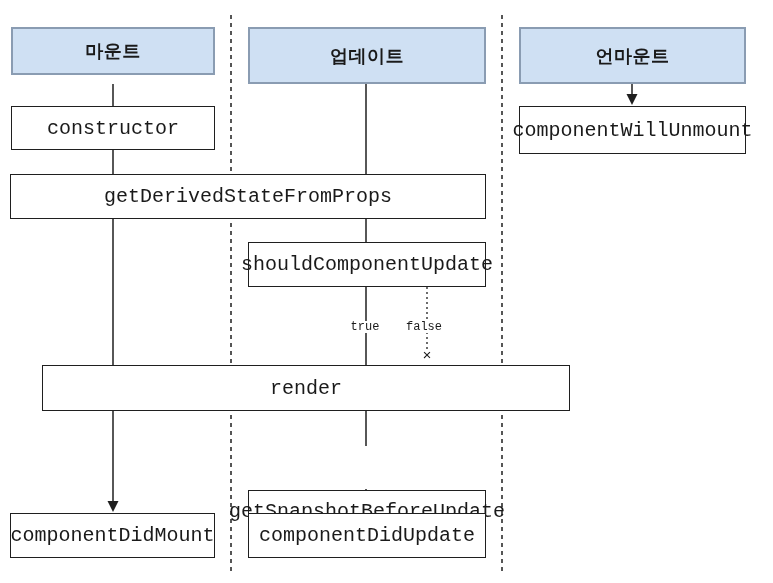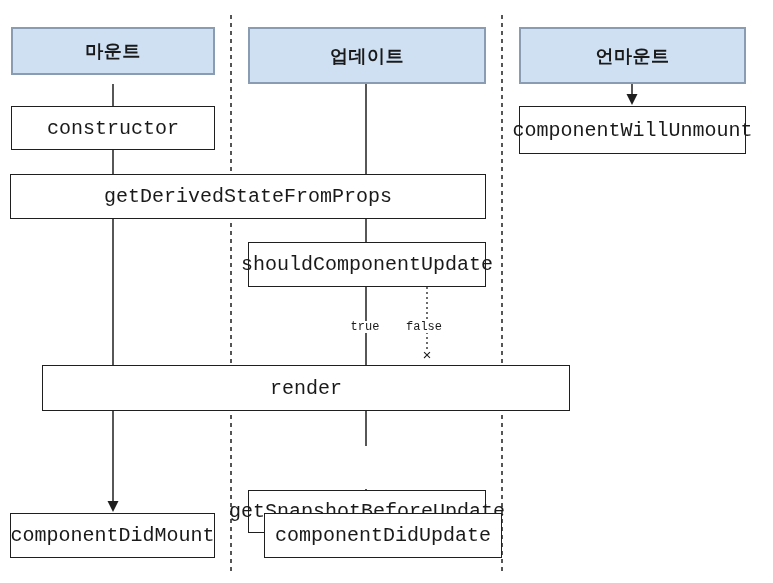--- a/index.html
+++ b/index.html
@@ -119,21 +119,21 @@
   </div>
 
   <div class="node" style="left:248px;top:446px;width:238px;height:43px;margin-top:44px;">
     <span>getSnapshotBeforeUpdate</span>
   </div>
 
   <div class="node" style="left:10px;top:513px;width:205px;height:45px;">
     <span>componentDidMount</span>
   </div>
 
-  <div class="node" style="left:248px;top:513px;width:238px;height:45px;margin-left:16px;">
+  <div class="node" style="left:248px;top:513px;width:238px;height:45px;">
     <span>componentDidUpdate</span>
   </div>
 
   <div class="node" style="left:519px;top:106px;width:227px;height:48px;">
     <span>componentWillUnmount</span>
   </div>
 
   <span class="branch-label" style="left:365px;top:327px;">true</span>
   <span class="branch-label" style="left:424px;top:327px;">false</span>
   <span class="terminate" style="left:427px;top:356px;">×</span>

